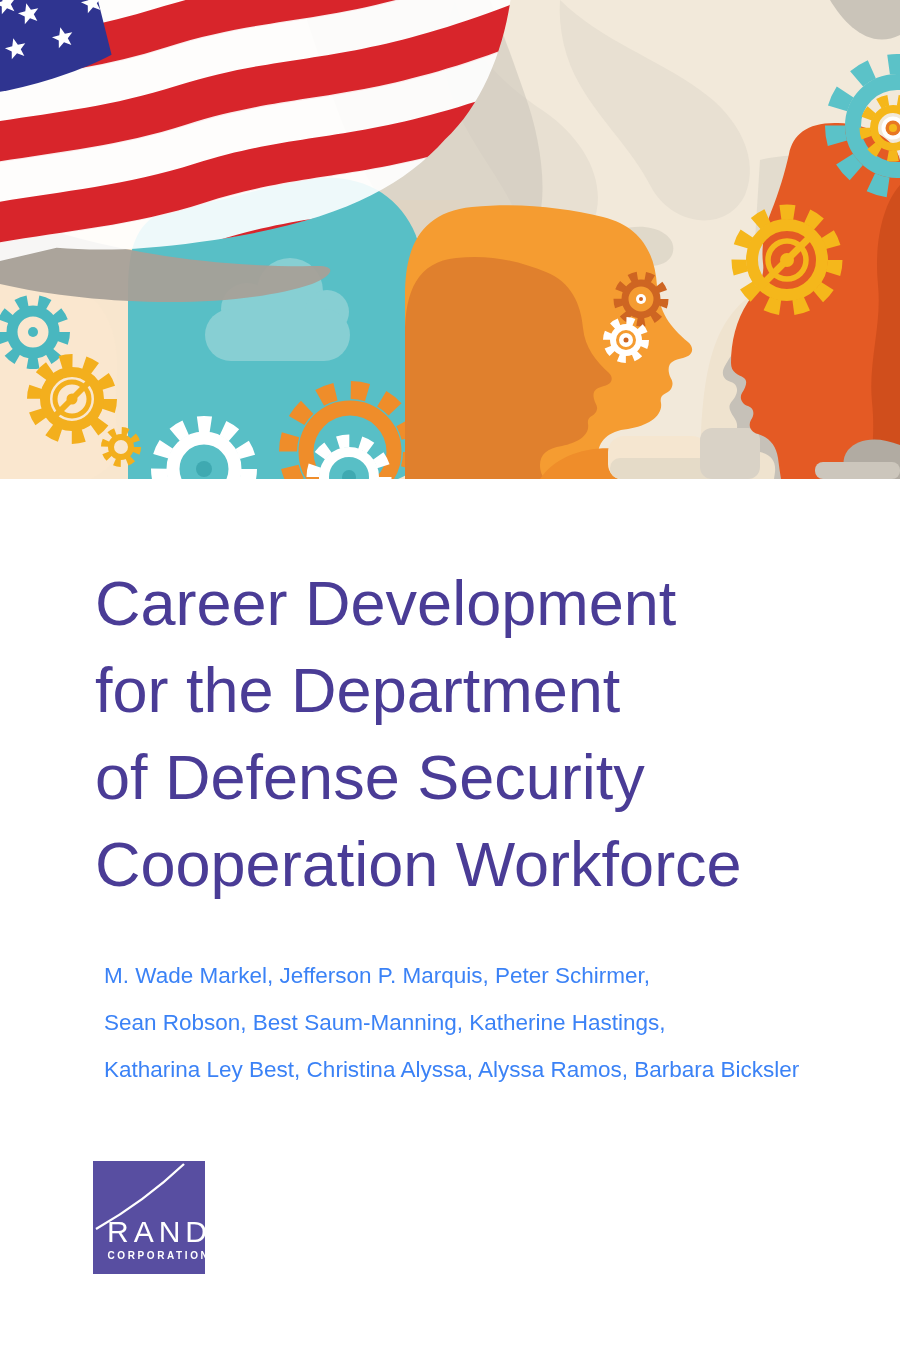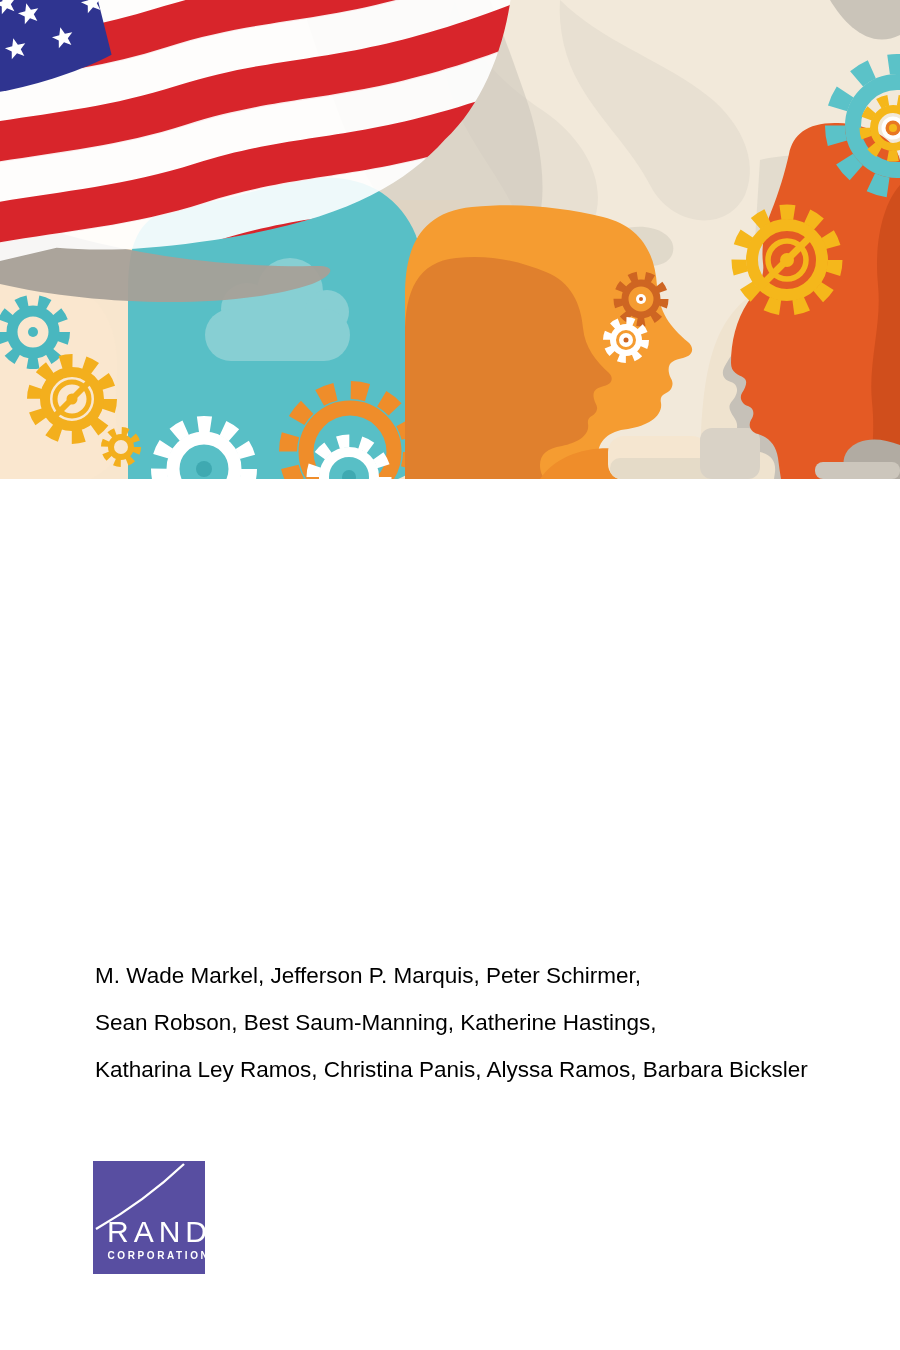--- a/index.html
+++ b/index.html
@@ -9,22 +9,22 @@
     font-family:"Liberation Sans",sans-serif;
   }
   .illustration{position:absolute;top:0;left:0;width:900px;height:479px;display:block;}
   .title{
     position:absolute;left:95px;top:560px;margin:0;
     color:#4A3C96;font-size:63px;line-height:87px;font-weight:500;
     letter-spacing:0px;
   }
   .title .tline{display:block;}
   .authors{
-    position:absolute;left:95px;top:952px;
-    color:#000000;font-size:22.5px;line-height:47px;font-weight:400;
+    position:absolute;left:104px;top:952px;
+    color:#3b82f6;font-size:22.5px;line-height:47px;font-weight:400;
   }
   .authors .aline{display:block;white-space:nowrap;}
   .rand-logo{position:absolute;left:93px;top:1161px;display:block;}
 </style>
 </head>
 <body>
 
 <div class="page">
 
   <svg class="illustration" viewBox="0 0 900 479" aria-hidden="true">
@@ -176,25 +176,31 @@
       <g fill="#FFFFFF">
         <use href="#star" transform="translate(4.8,5.4)"></use>
         <use href="#star" transform="translate(24.7,20.6)"></use>
         <use href="#star" transform="translate(3.6,51.4)"></use>
         <use href="#star" transform="translate(51.9,52.1)"></use>
         <use href="#star" transform="translate(88.5,25.2)"></use>
       </g>
     </g>
   </svg>
 
+  <h1 class="title">
+    <span class="tline">Career Development</span>
+    <span class="tline">for the Department</span>
+    <span class="tline">of Defense Security</span>
+    <span class="tline">Cooperation Workforce</span>
+  </h1>
 
   <div class="authors">
     <span class="aline">M. Wade Markel, Jefferson P. Marquis, Peter Schirmer,</span>
     <span class="aline">Sean Robson, Best Saum-Manning, Katherine Hastings,</span>
-    <span class="aline">Katharina Ley Ramos, Christina Panis, Alyssa Ramos, Barbara Bicksler</span>
+    <span class="aline">Katharina Ley Best, Christina Alyssa, Alyssa Ramos, Barbara Bicksler</span>
   </div>
 
   <svg class="rand-logo" width="112" height="113" viewBox="0 0 112 113">
     <rect x="0" y="0" width="112" height="113" fill="#584EA1"></rect>
     <path d="M91,3 Q52,40 3,68" fill="none" stroke="#FFFFFF" stroke-width="2.4"></path>
     <text x="14" y="81" font-size="30" letter-spacing="5" fill="#FFFFFF" font-family="Liberation Sans, sans-serif">RAND</text>
     <text x="14.5" y="98" font-size="10" letter-spacing="2.6" font-weight="bold" fill="#FFFFFF" font-family="Liberation Sans, sans-serif">CORPORATION</text>
   </svg>
 
 </div>

